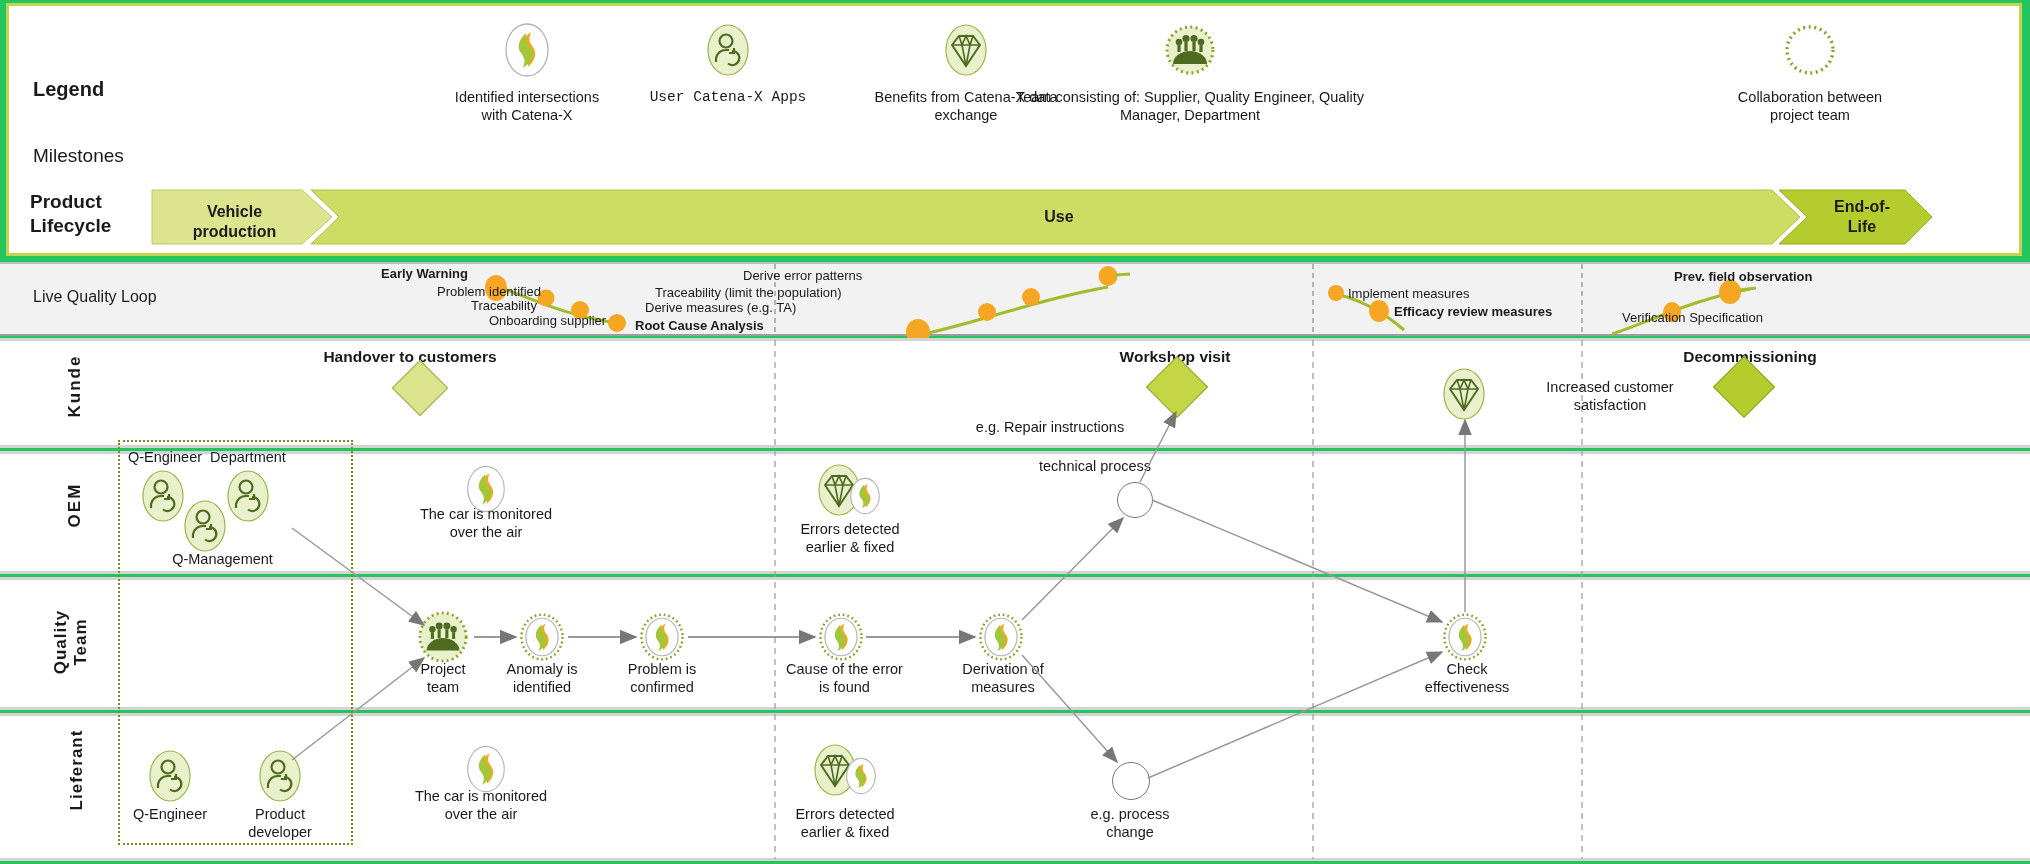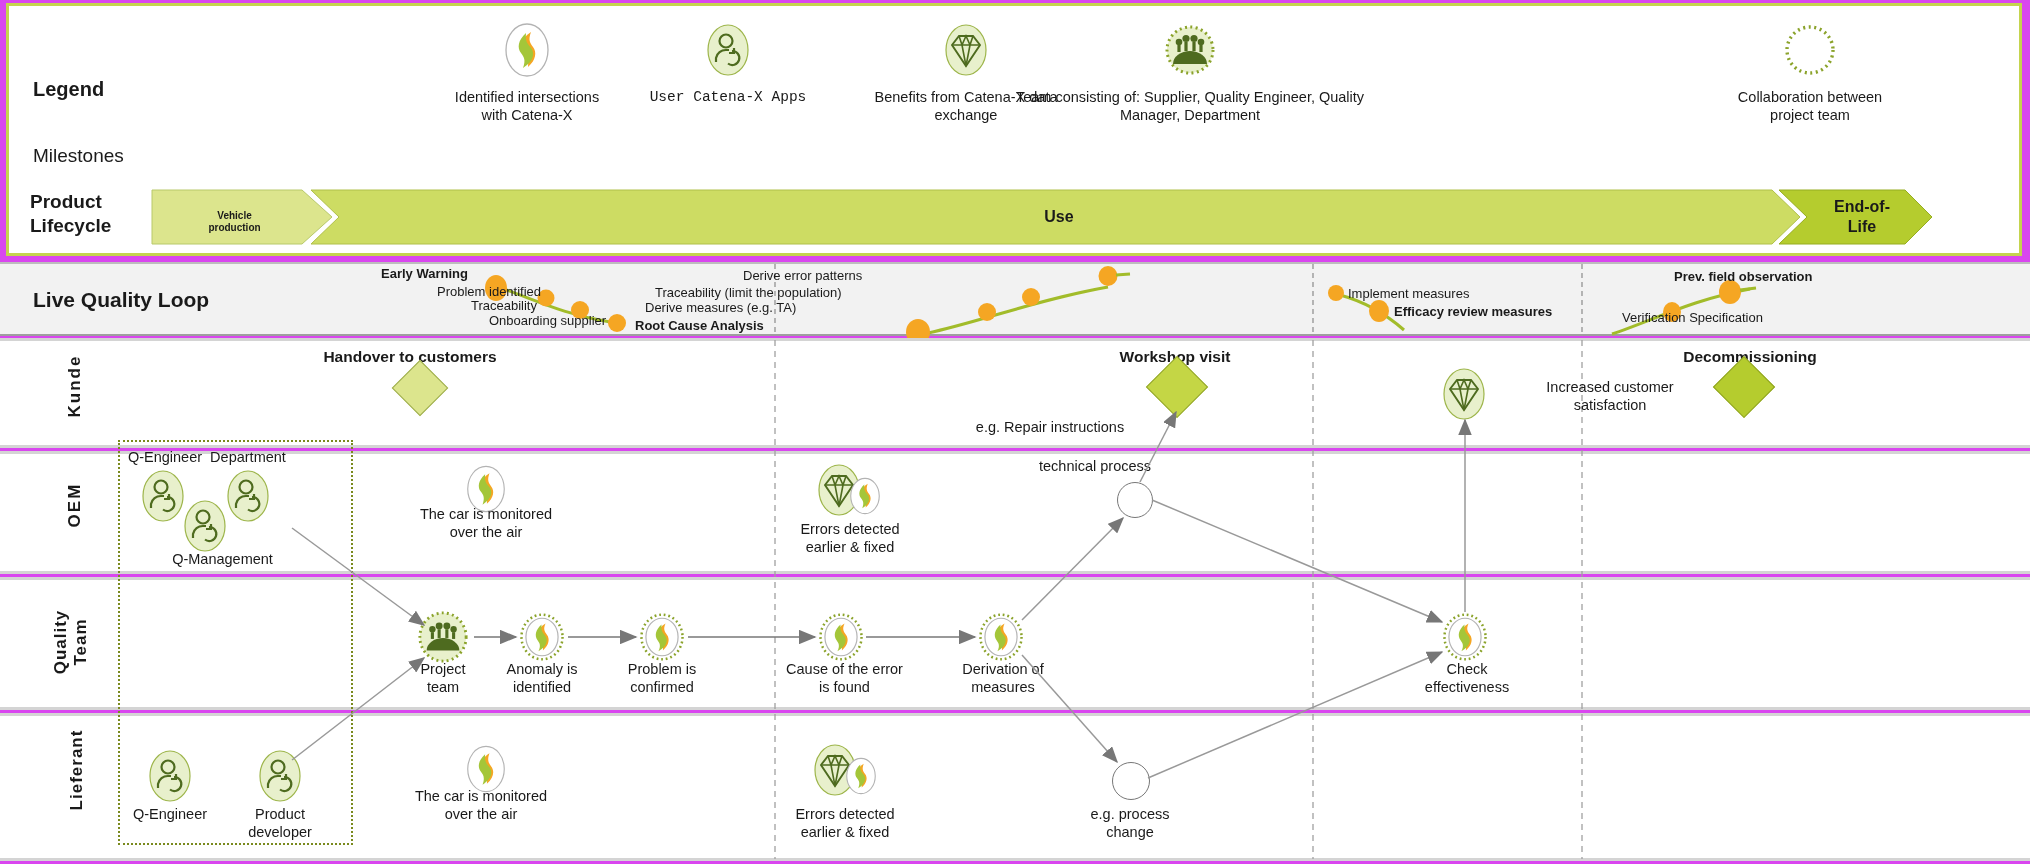--- a/index.html
+++ b/index.html
@@ -1,17 +1,17 @@
 <!DOCTYPE html>
 <html><head>
 <meta charset="utf-8">
 <style>
   html,body{margin:0;padding:0;background:#fff;}
   body{font-family:"Liberation Sans",sans-serif;color:#1a1a1a;}
-  #root{position:relative;width:2030px;height:864px;overflow:hidden;background:#d946ef;}
+  #root{position:relative;width:2030px;height:864px;overflow:hidden;background:#22c55e;}
 
   
   .frame{position:absolute;left:6px;top:3px;width:2016px;height:253px;
          border:3px solid #c4d44e;background:#fff;box-sizing:border-box;}
   .rowlabel{position:absolute;font-weight:bold;letter-spacing:.5px;}
   .vlabel{transform:rotate(-90deg);transform-origin:center center;white-space:pre-line;text-align:center;}
 
   
   .legend-title{position:absolute;left:33px;top:78px;font-size:20px;font-weight:bold;}
   .milestones{position:absolute;left:33px;top:145px;font-size:19px;}
@@ -24,21 +24,21 @@
   .ico svg{display:block;}
 
   
   .chev{position:absolute;display:flex;align-items:center;justify-content:center;
         font-weight:bold;text-align:center;line-height:1.22;}
   .chev span{position:relative;z-index:2;}
 
   
   .lql-band{position:absolute;left:0;top:262px;width:2030px;height:74px;background:#f2f2f2;
             border-top:2px solid #bdbdbd;border-bottom:2px solid #9e9e9e;box-sizing:border-box;}
-  .lql-title{position:absolute;left:33px;top:288px;font-size:21px;font-weight:bold;}
+  .lql-title{position:absolute;left:33px;top:288px;font-size:16px;font-weight:normal;}
   .lql-lbl{position:absolute;font-size:13px;white-space:nowrap;}
   .lql-lbl.b{font-weight:bold;}
 
   
   .lane{position:absolute;left:0;width:2030px;background:#fff;
         border-top:3px solid #d4d4d4;border-bottom:3px solid #d4d4d4;box-sizing:border-box;}
 
   
   .cap{position:absolute;text-align:center;font-size:14.5px;line-height:1.25;white-space:pre-line;}
   .cap.b{font-weight:bold;font-size:15.5px;}
@@ -134,21 +134,21 @@
 
   <svg class="overlay" style="height:864px;">
 
     <path d="M152,190 H302 L332,217 L302,244 H152 Z" fill="#dce58d" stroke="#b8c96a" stroke-width="1"></path>
 
     <path d="M311,190 H1772 L1800,217 L1772,244 H311 L339,217 Z" fill="#cddc63" stroke="#b0c04a" stroke-width="1"></path>
 
     <path d="M1779,190 H1905 L1932,217 L1905,244 H1779 L1807,217 Z" fill="#b5cc2e" stroke="#96ad20" stroke-width="1"></path>
   </svg>
 
-  <div class="chev" style="left:152px;top:190px;width:165px;height:64px;font-size:10px;">
+  <div class="chev" style="left:152px;top:190px;width:165px;height:64px;font-size:16px;">
     <span style="white-space:pre-line;">Vehicle
 production</span>
   </div>
   <div class="chev" style="left:339px;top:190px;width:1440px;height:54px;font-size:16px;">
     <span style="white-space:pre-line;">Use</span>
   </div>
   <div class="chev" style="left:1807px;top:190px;width:110px;height:54px;font-size:16px;">
     <span style="white-space:pre-line;">End-of-
 Life</span>
   </div>

